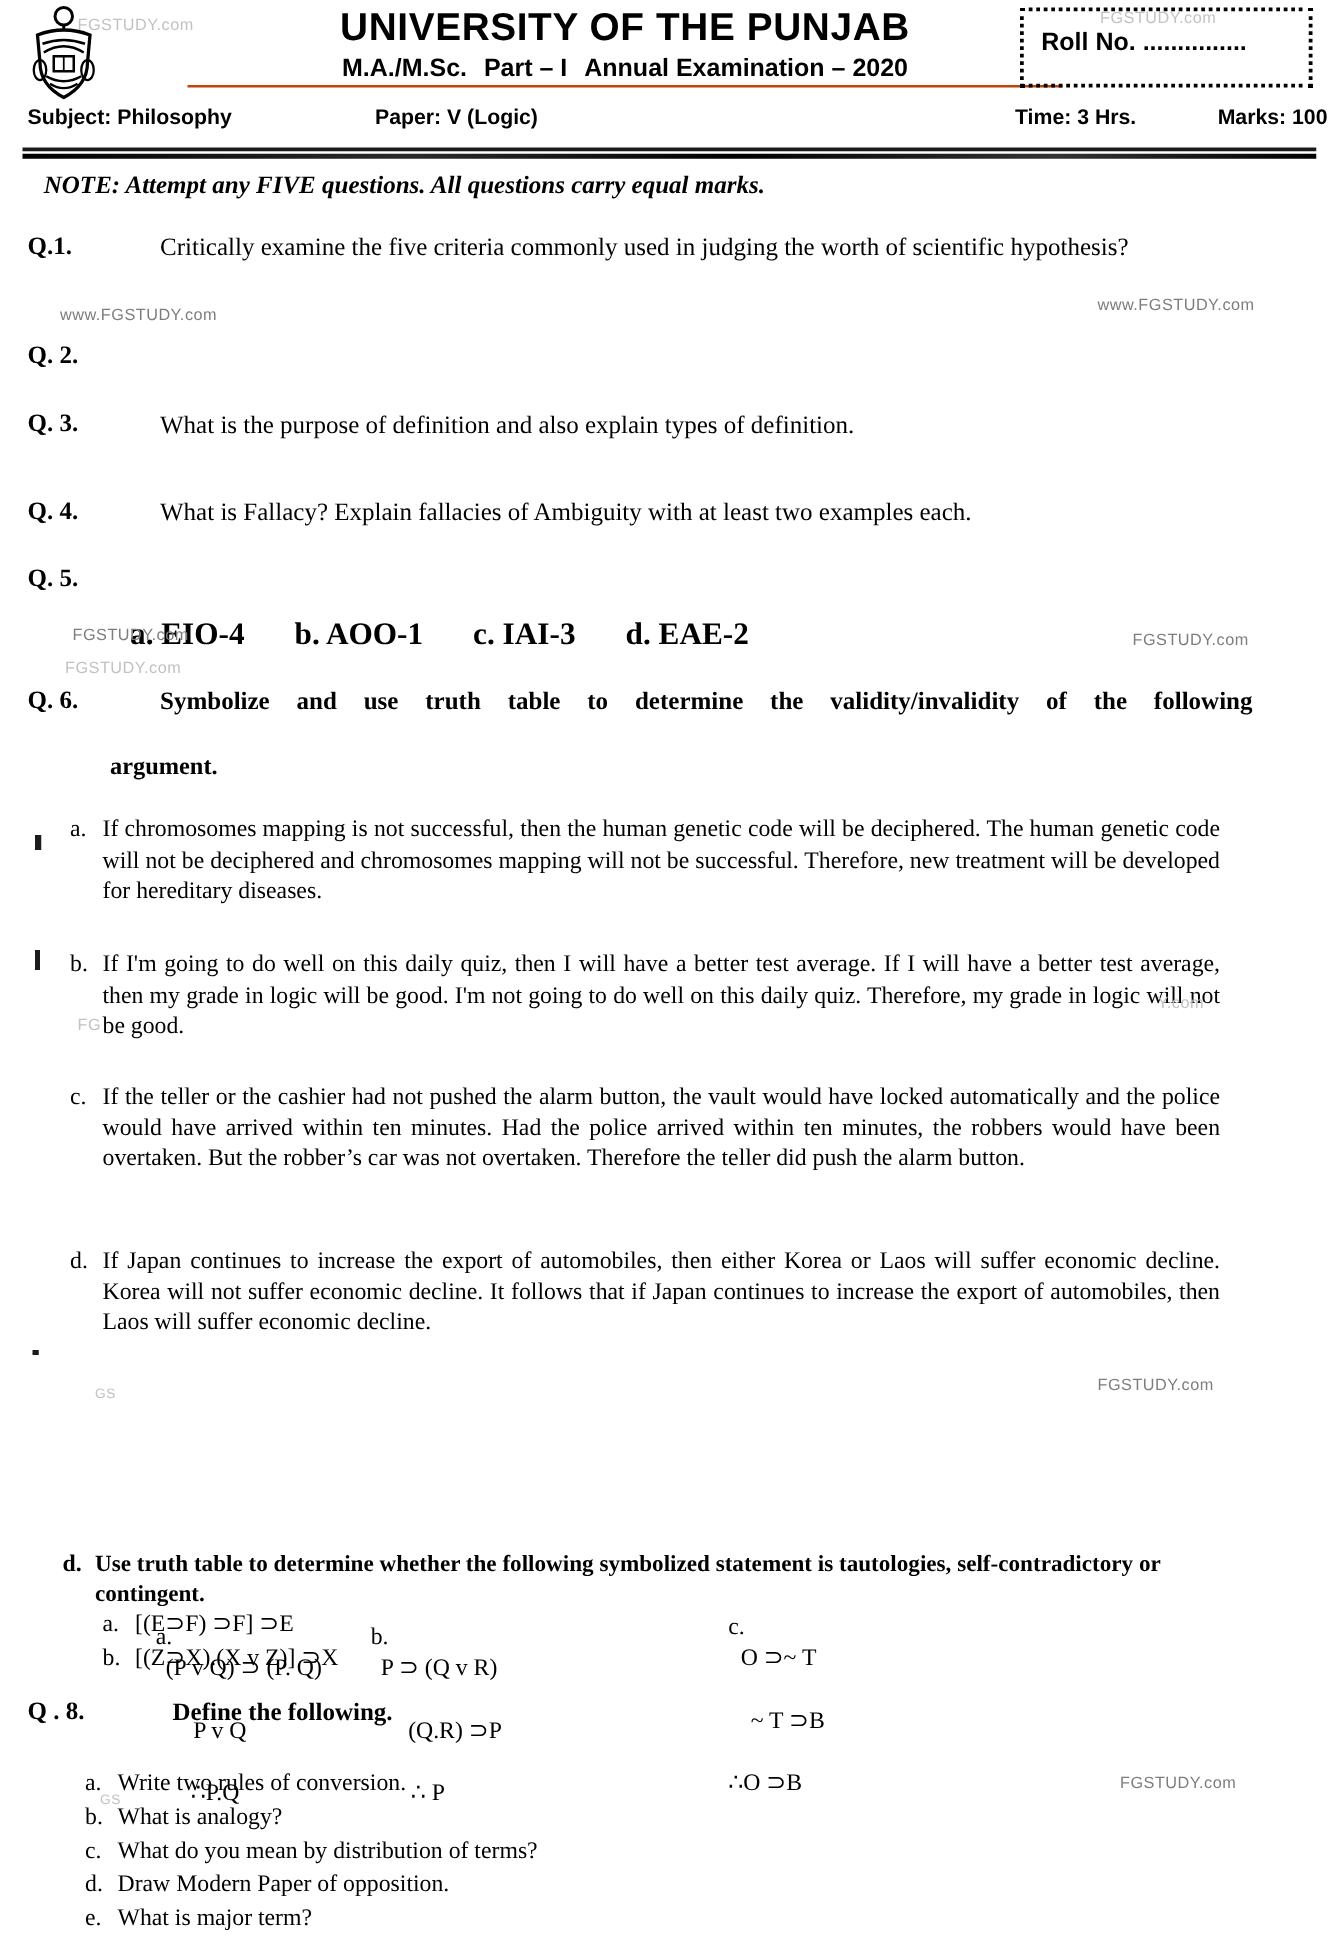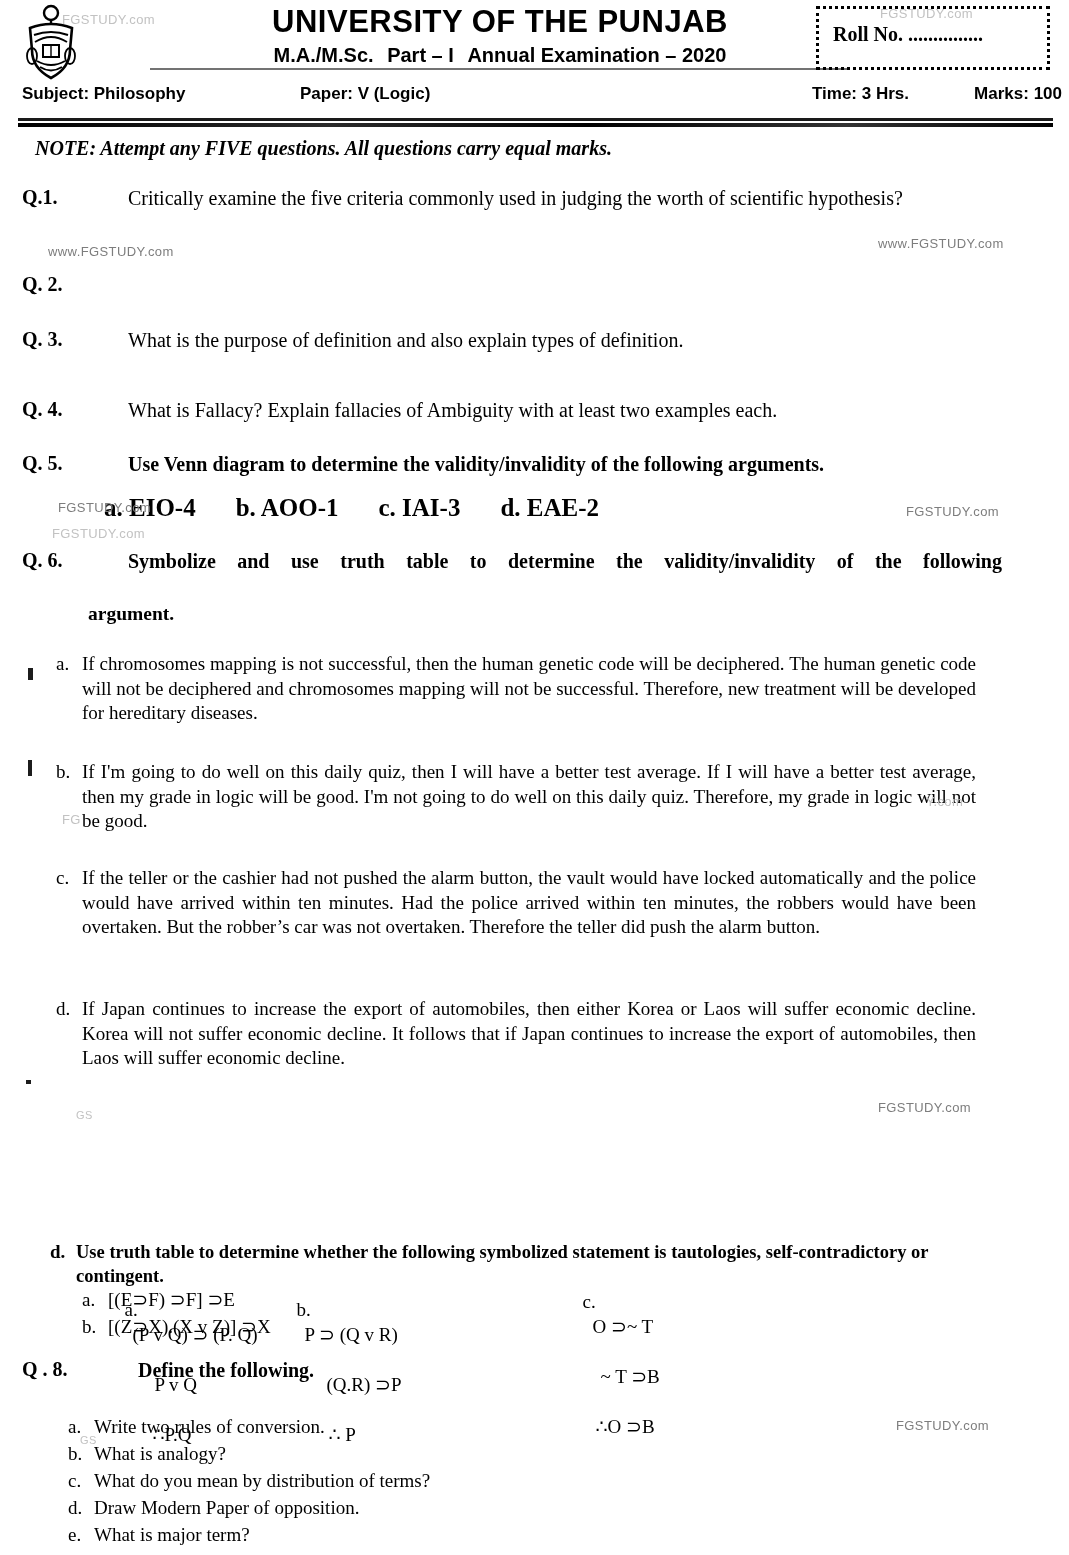--- a/index.html
+++ b/index.html
@@ -16,38 +16,38 @@
   .crest { position:absolute; left:22px; top:4px; width:58px; height:76px; }
   .uni-title {
     position:absolute; left:150px; top:4px; width:700px;
     text-align:center; font-family:"Liberation Sans", sans-serif;
     font-weight:bold; font-size:31px; letter-spacing:.5px;
   }
   .exam-line {
     position:absolute; left:150px; top:44px; width:700px;
     text-align:center; font-family:"Liberation Sans", sans-serif;
     font-weight:bold; font-size:20px;
-    border-bottom:2px solid #737373; padding-bottom:1px;
+    border-bottom:2px solid #c2410c; padding-bottom:1px;
   }
   .exam-line span { margin:0 4px; }
   .subject-line {
     position:absolute; left:22px; top:84px;
     font-family:"Liberation Sans", sans-serif; font-weight:bold; font-size:17px;
   }
   .paper-line {
     position:absolute; left:300px; top:84px;
     font-family:"Liberation Sans", sans-serif; font-weight:bold; font-size:17px;
   }
   .rollbox {
     position:absolute; left:816px; top:6px; width:234px; height:64px;
     border:3px dotted #000;
   }
   .rollbox .rolltext {
     position:absolute; left:14px; top:14px;
-    font-family:Liberation Serif, serif; font-weight:bold; font-size:20px;
+    font-family:Liberation Sans, sans-serif; font-weight:bold; font-size:20px;
   }
   .time-marks {
     position:absolute; left:812px; top:84px; width:250px;
     font-family:"Liberation Sans", sans-serif; font-weight:bold; font-size:17px;
     display:flex; justify-content:space-between;gap:38px;
   }
   .rule-band { position:absolute; left:18px; top:118px; width:1035px; height:9px; }
   .rule-band .r1 { position:absolute; left:0; top:0; width:100%; height:3px; background:#1a1a1a; }
   .rule-band .r2 { position:absolute; left:0; top:5px; width:100%; height:4px;
                    background:linear-gradient(90deg,#000 0%,#2b2b2b 30%,#000 55%,#333 80%,#000 100%); }
@@ -152,21 +152,20 @@
     <div class="q-text">What is the purpose of definition and also explain types of definition.</div>
   </div>
 
   <div class="q" style="left:22px; top:398px; width:930px;">
     <div class="q-label">Q. 4.</div>
     <div class="q-text">What is Fallacy? Explain fallacies of Ambiguity with at least two examples each.</div>
   </div>
 
   <div class="q" style="left:22px; top:452px; width:960px;">
     <div class="q-label">Q. 5.</div>
-    <div class="q-text bold">Use Venn diagram to determine the validity/invalidity of the following arguments.</div>
   </div>
   <div class="venn-items" style="position:absolute; left:104px; top:494px;">
     <span>a.  EIO-4</span>
     <span>b. AOO-1</span>
     <span>c. IAI-3</span>
     <span>d. EAE-2</span>
   </div>
 
   <div class="q" style="left:22px; top:549px; width:980px;">
     <div class="q-label">Q. 6.</div>
@@ -207,21 +206,21 @@
       <span class="arg-lab">b.</span>
       <span style="margin-left:8px;">P ⊃ (Q v R)</span><br>
       <span style="margin-left:30px;">(Q.R) ⊃P</span><br>
       <span style="margin-left:32px;">∴ P</span>
     </div>
 
     <div class="arg-col" style="left:554px; top:1144px;">
       <span class="arg-lab">c.</span>
       <span style="margin-left:10px;">O ⊃~ T</span><br>
       <span style="margin-left:18px;">~ T ⊃B</span><br>
-      <span style="margin-left:13px;">∴O ⊃B</span>
+      <span style="margin-left:0;">∴O ⊃B</span>
     </div>
   </div>
 
   <div class="sub" style="left:50px; top:1240px; width:910px;">
     <div class="sub-lab bold">d.</div>
     <div class="sub-body bold" style="font-size:18.5px; line-height:1.3;">Use truth table to determine whether the following symbolized statement is tautologies, self-contradictory or contingent.</div>
   </div>
   <div class="sub" style="left:82px; top:1288px; width:600px;">
     <div class="sub-lab">a.</div>
     <div class="sub-body">[(E⊃F) ⊃F] ⊃E</div>

